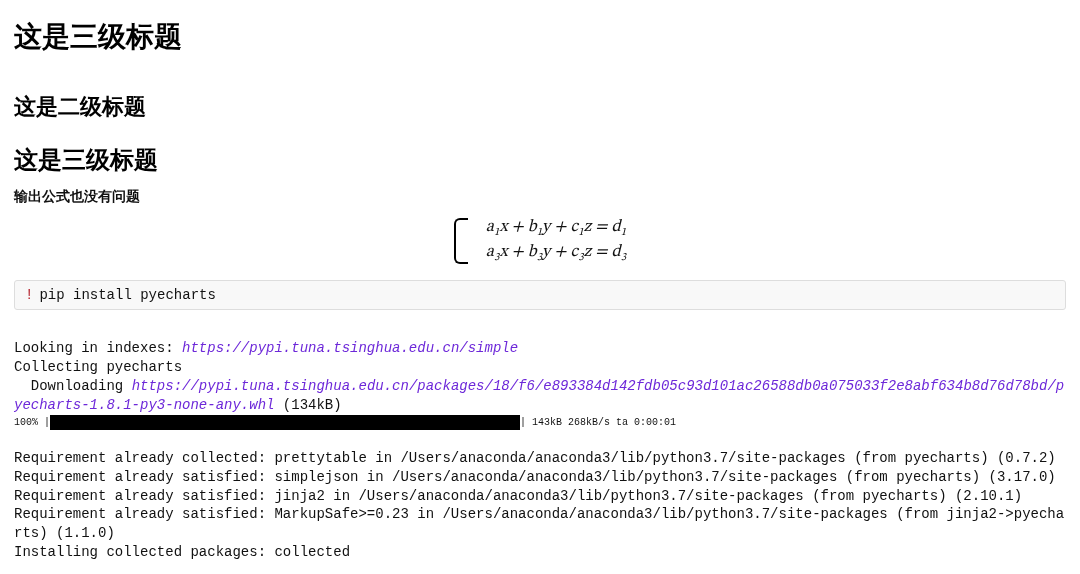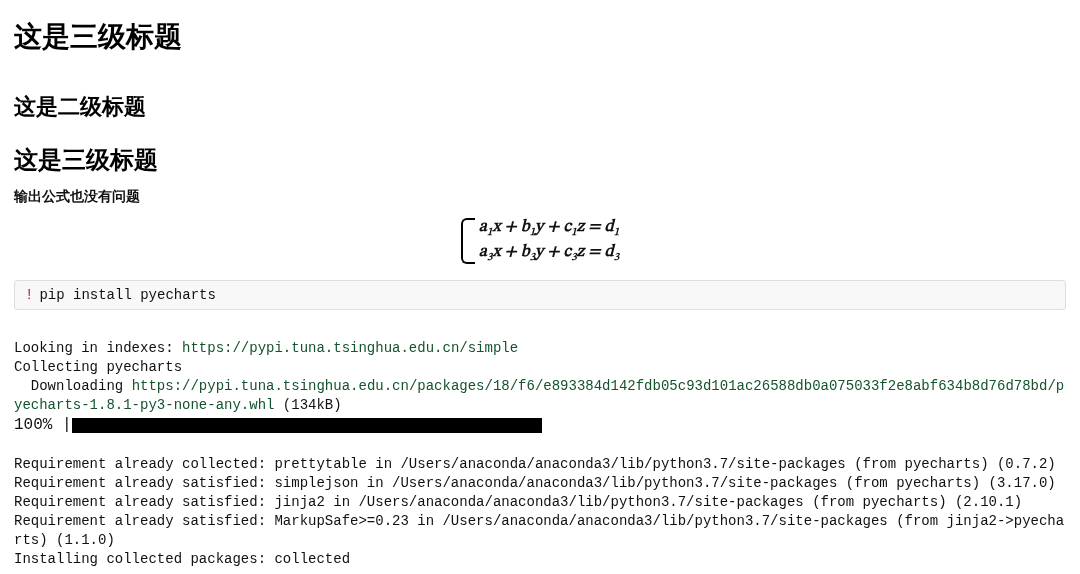--- a/index.html
+++ b/index.html
@@ -23,23 +23,22 @@
   .formula-wrap {
     display: flex;
     justify-content: center;
     margin: 8px 0 14px 0;
   }
   .formula {
     font-family: "STIX Two Math", "Cambria Math", "Times New Roman", serif;
     font-style: italic;
     font-size: 17px;
     position: relative;
-    padding-left: 18px;
+    padding-left: 32px;
     line-height: 1.35;
-    font-weight: bold;
   }
   .formula::before {
     content: "";
     position: absolute;
     left: 0; top: 2px; bottom: 2px;
     width: 12px;
     border-left: 2px solid #000;
     border-top: 2px solid #000;
     border-bottom: 2px solid #000;
     border-top-left-radius: 6px;
@@ -56,26 +55,26 @@
     margin-bottom: 10px;
   }
   .code-cell .bang { color: #b31d28; margin-right: 6px; }
   .output {
     font-family: "SFMono-Regular", Consolas, "Liberation Mono", Menlo, monospace;
     font-size: 14px;
     white-space: pre-wrap;
     word-break: break-all;
     line-height: 1.35;
   }
-  .output .link { color: #14532d; }
+  .output .link { color: #6d28d9; font-style: italic; }
   .progress-line {
     display: flex;
     align-items: center;
     font-family: "SFMono-Regular", Consolas, "Liberation Mono", Menlo, monospace;
-    font-size: 16px;
+    font-size: 10px;
     line-height: 1.35;
   }
   .progress-bar {
     background: #000;
     height: 15px;
     display: inline-block;
   }
 </style>
 </head>
 <body>
@@ -98,20 +97,21 @@
 </div>
 
 <div class="output">
 <span>Looking in indexes: </span><span class="link">https://pypi.tuna.tsinghua.edu.cn/simple</span>
 <span>Collecting pyecharts</span>
 <span>  Downloading </span><span class="link">https://pypi.tuna.tsinghua.edu.cn/packages/18/f6/e893384d142fdb05c93d101ac26588db0a075033f2e8abf634b8d76d78bd/pyecharts-1.8.1-py3-none-any.whl</span><span> (134kB)</span>
 </div>
 <div class="progress-line">
   <span>    100% |</span>
   <span class="progress-bar" style="width: 470px;"></span>
+  <span>| 143kB 268kB/s ta 0:00:01</span>
 </div>
 <div class="output">
 <span>Requirement already collected: prettytable in /Users/anaconda/anaconda3/lib/python3.7/site-packages (from pyecharts) (0.7.2)</span>
 <span>Requirement already satisfied: simplejson in /Users/anaconda/anaconda3/lib/python3.7/site-packages (from pyecharts) (3.17.0)</span>
 <span>Requirement already satisfied: jinja2 in /Users/anaconda/anaconda3/lib/python3.7/site-packages (from pyecharts) (2.10.1)</span>
 <span>Requirement already satisfied: MarkupSafe&gt;=0.23 in /Users/anaconda/anaconda3/lib/python3.7/site-packages (from jinja2-&gt;pyecharts) (1.1.0)</span>
 <span>Installing collected packages: collected</span>
 
 </div>
 

